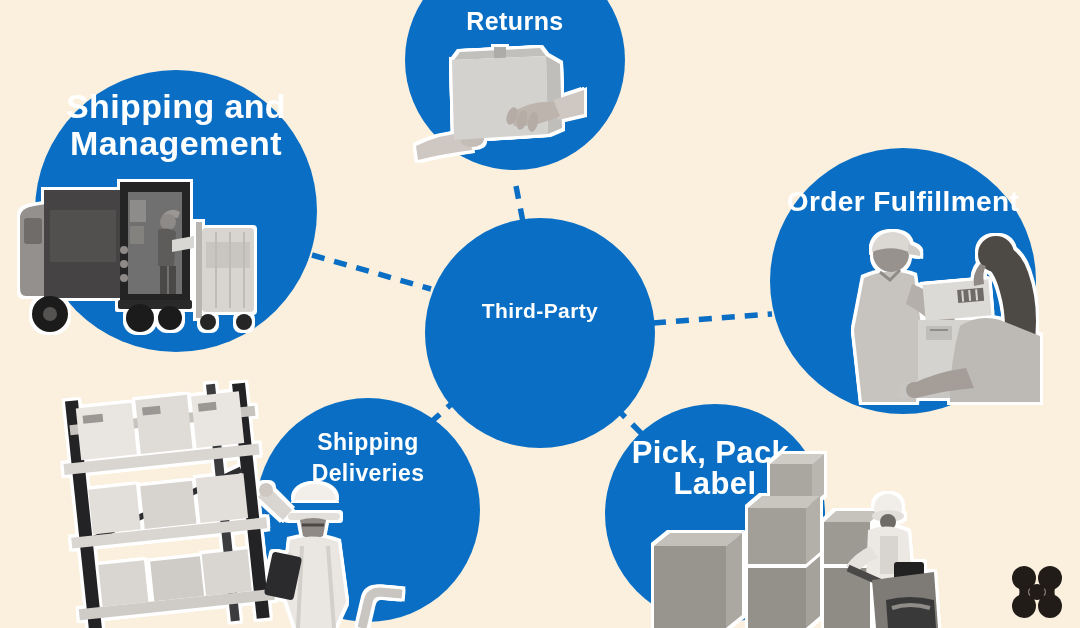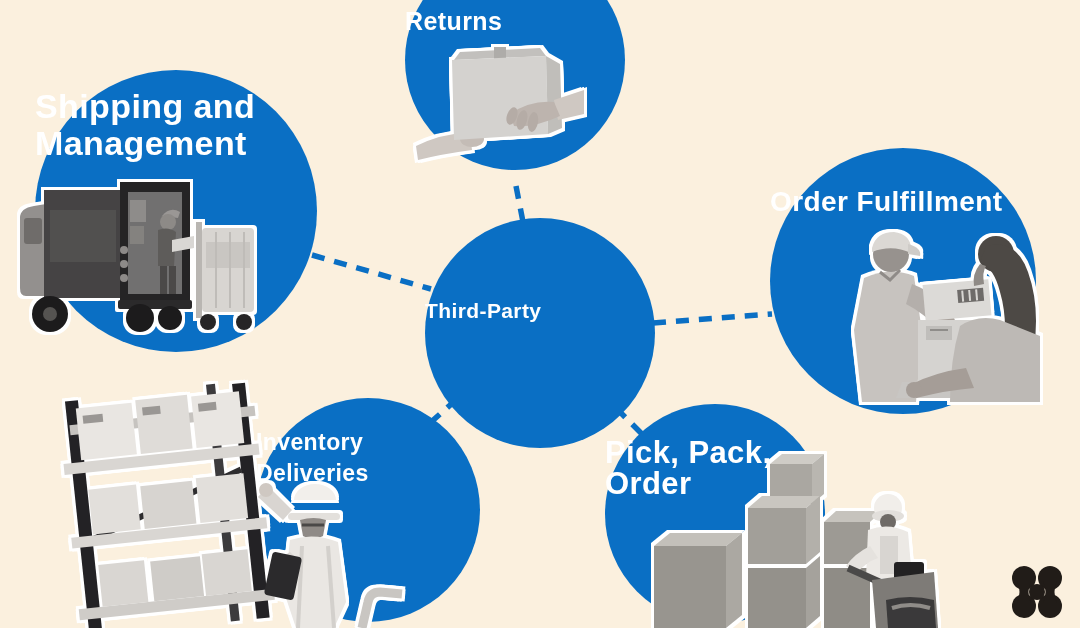--- a/index.html
+++ b/index.html
@@ -10,21 +10,21 @@
   }
   html,body{margin:0;padding:0;background:var(--bg);}
   .canvas{
     position:relative;width:1080px;height:628px;overflow:hidden;
     background:var(--bg);font-family:"Liberation Sans",sans-serif;
   }
   .connectors{position:absolute;left:0;top:0;z-index:1;pointer-events:none;}
   .connectors line{stroke:var(--blue);stroke-width:5.5;stroke-dasharray:13 10;}
   .node{position:absolute;border-radius:50%;background:var(--blue);z-index:2;}
   .label{
-    position:absolute;width:100%;text-align:left;color:var(--text);
+    position:absolute;width:100%;text-align:center;color:var(--text);
     font-weight:bold;letter-spacing:.4px;z-index:3;
   }
   #c-shipping{left:35px;top:70px;width:282px;height:282px;}
   #c-returns{left:405px;top:-50px;width:220px;height:220px;}
   #c-center{left:425px;top:218px;width:230px;height:230px;}
   #c-order{left:770px;top:148px;width:266px;height:266px;}
   #c-inventory{left:256px;top:398px;width:224px;height:224px;}
   #c-pickpack{left:605px;top:404px;width:220px;height:220px;}
   #c-center .label{top:70px;font-size:21px;line-height:46px;}
   #c-returns .label{top:57px;font-size:25px;}
@@ -74,29 +74,29 @@
       <div>Third-Party</div>
     </div>
   </div>
 
   <div class="node" id="c-order">
     <div class="label">Order Fulfillment</div>
   </div>
 
   <div class="node" id="c-inventory">
     <div class="label">
-      <div>Inventory</div>
+      <div>Shipping</div>
       <div>Deliveries</div>
     </div>
   </div>
 
   <div class="node" id="c-pickpack">
     <div class="label">
       <div>Pick, Pack,</div>
-      <div>Order</div>
+      <div>Label</div>
     </div>
   </div>
 
   <svg class="photo" id="p-returns" viewBox="0 0 170 120" aria-hidden="true">
     <path d="M2,104 Q26,92 56,90 L58,108 Q28,112 4,118 Z" fill="#cfc8c2"></path>
     <ellipse cx="58" cy="97" rx="12" ry="8" fill="#c4bcb6"></ellipse>
     <polygon points="40,18 132,14 126,6 46,10" fill="#c2c0bd"></polygon>
     <rect x="80" y="5" width="12" height="26" fill="#aeaca9"></rect>
     <polygon points="38,18 132,14 134,92 40,98" fill="#d4d2cf"></polygon>
     <polygon points="132,14 146,22 148,86 134,92" fill="#c0beba"></polygon>

